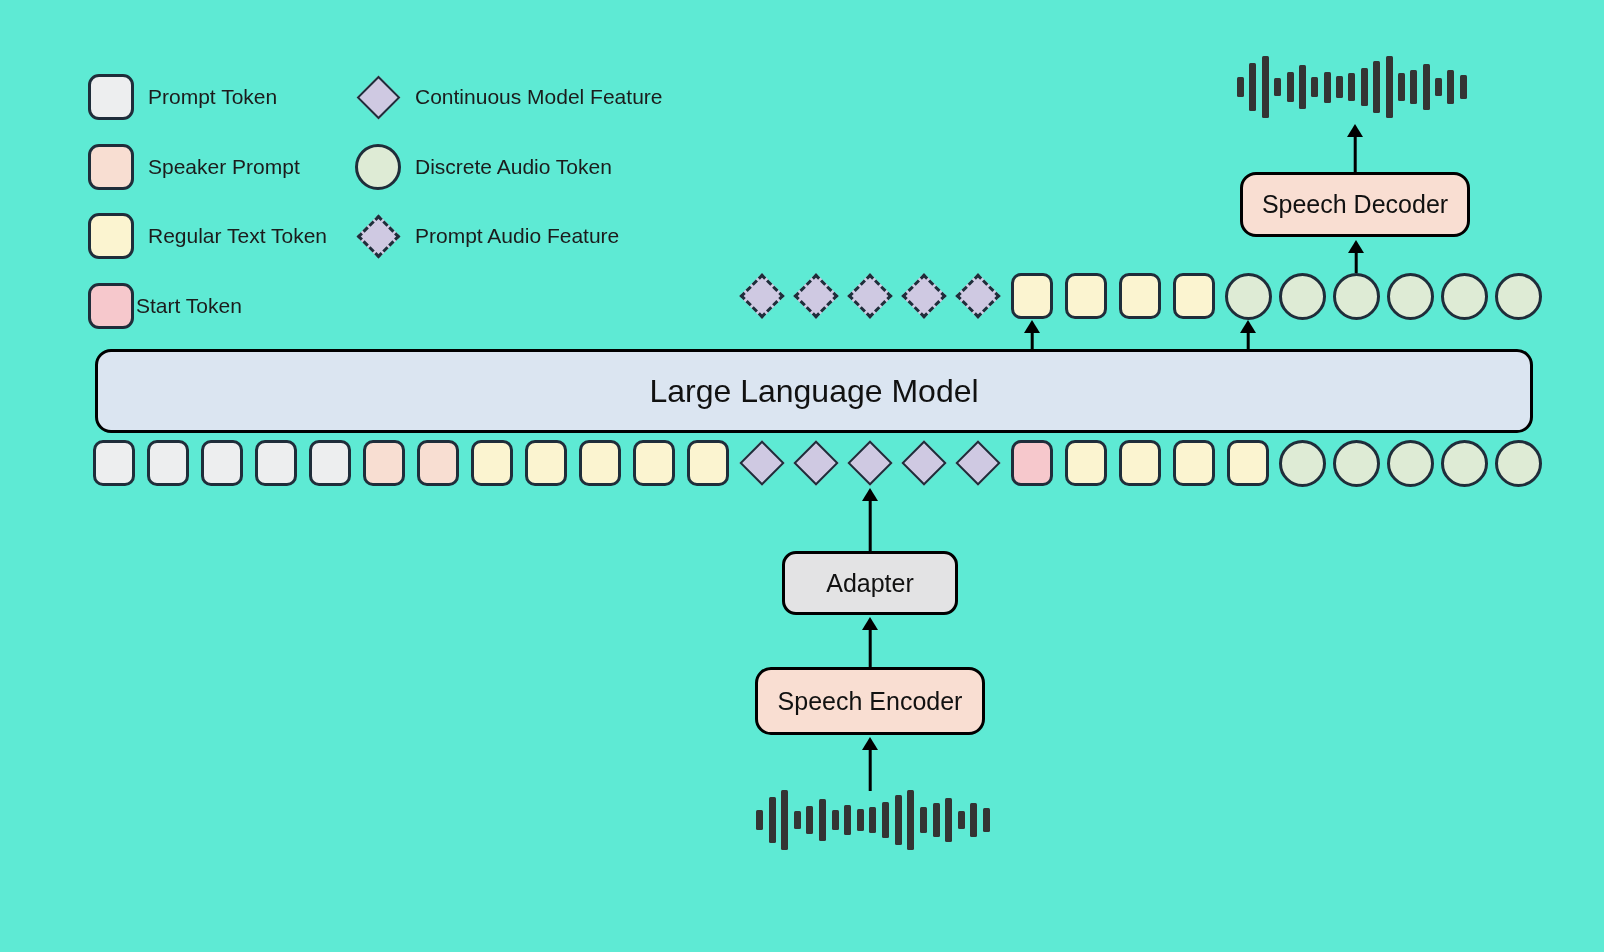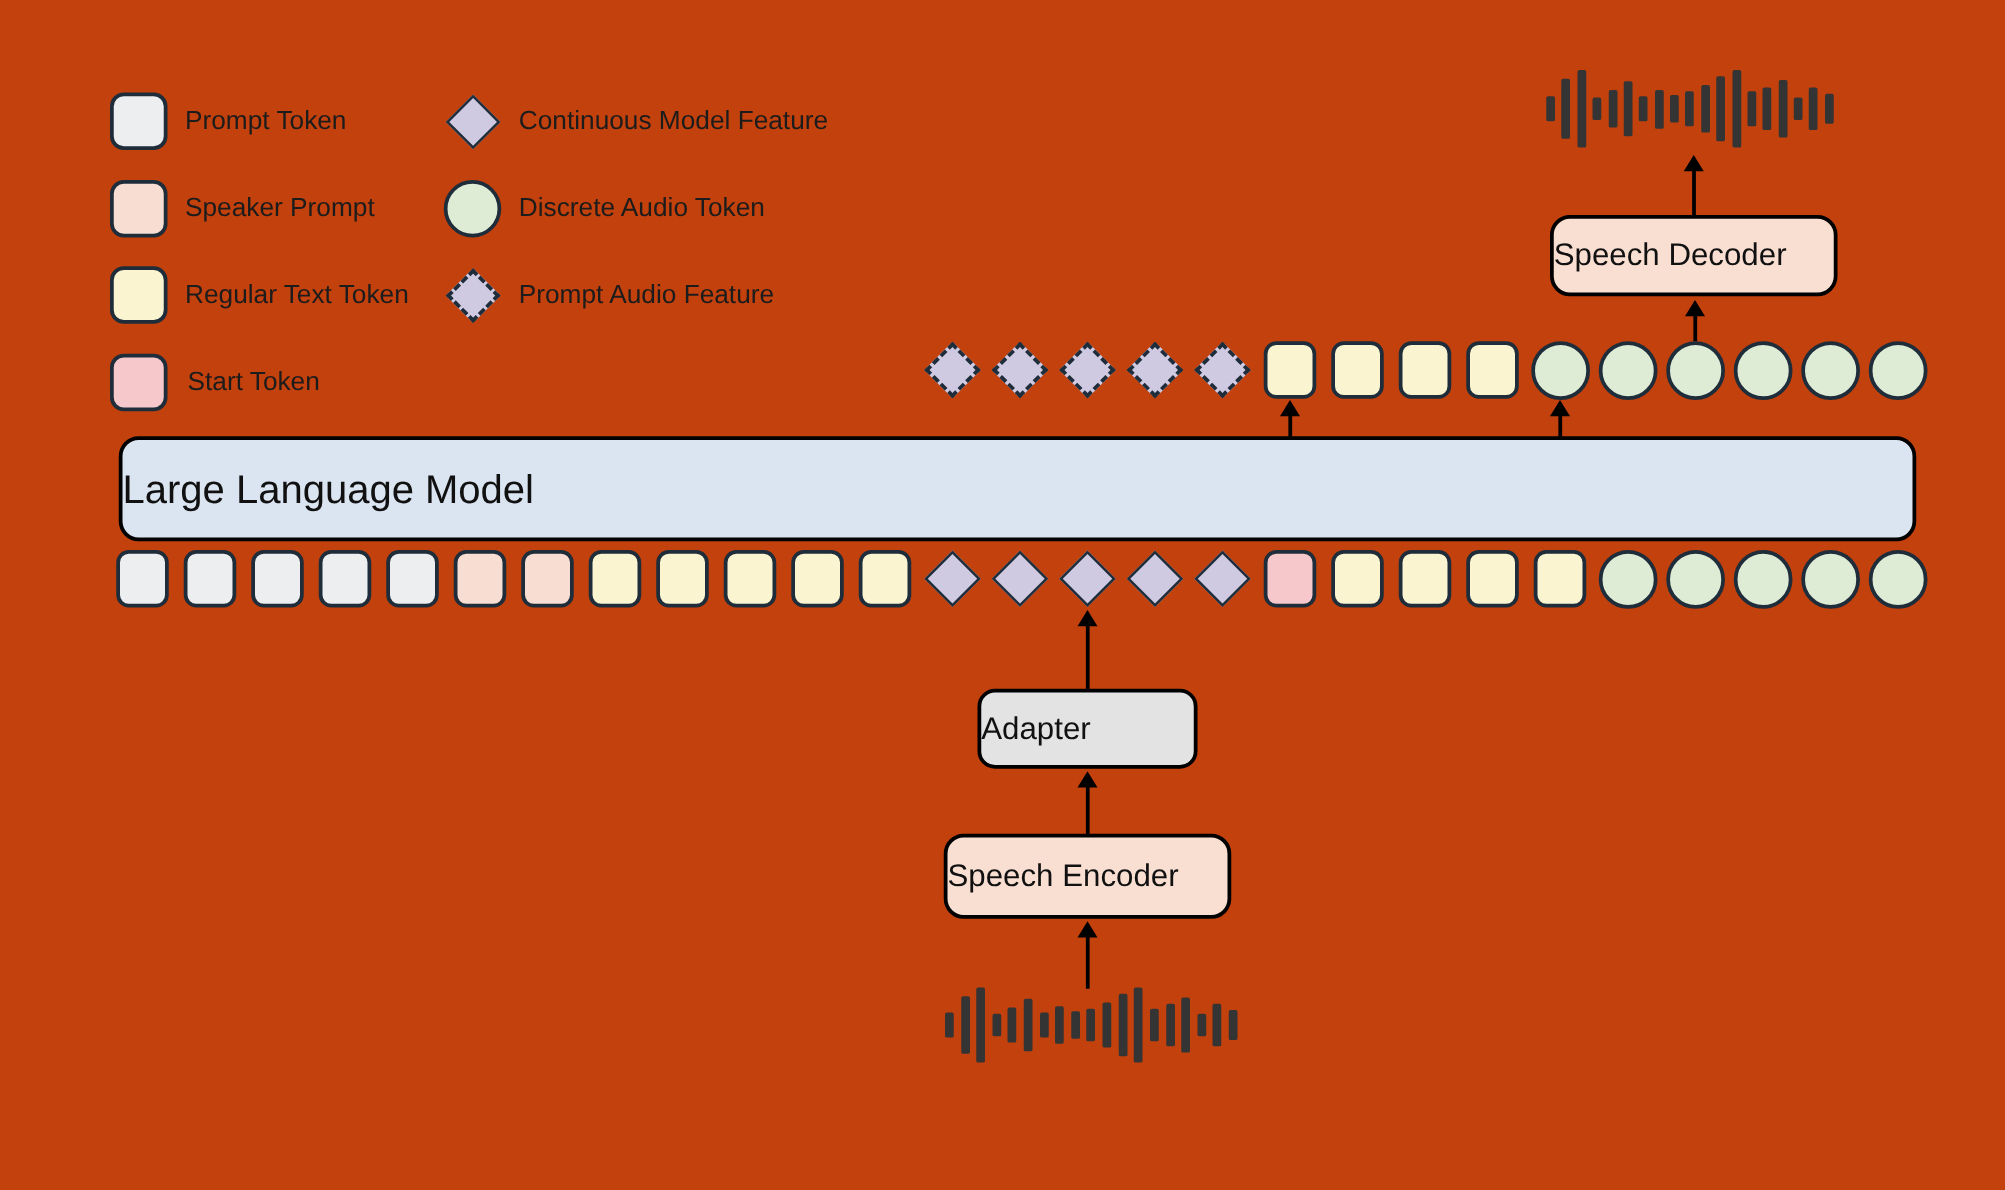--- a/index.html
+++ b/index.html
@@ -1,36 +1,36 @@
 <!DOCTYPE html>
 <html><head>
 <meta charset="utf-8">
 <style>
   html,body{margin:0;padding:0;background:#ffffff;}
   #canvas{
-    position:relative;width:1604px;height:952px;background:#c2410c;overflow:hidden;
+    position:relative;width:1604px;height:952px;background:#5eead4;overflow:hidden;
     font-family:"Liberation Sans", sans-serif;
   }
   
   .cell{width:54px;height:46px;display:flex;align-items:center;justify-content:center;flex:0 0 54px;}
   .token-row{position:absolute;display:flex;}
   .shape{box-sizing:border-box;}
   .shape.square{width:42px;height:46px;border:3px solid var(--tb);border-radius:10px;}
   .shape.circle{width:47px;height:47px;border:3px solid var(--tb);border-radius:50%;}
   .shape.diamond{width:32px;height:32px;border:2.5px solid var(--tb);transform:rotate(45deg);}
   .shape.diamond-dashed{width:32px;height:32px;border:3px dashed var(--tb);transform:rotate(45deg);}
   
   .legend-item{position:absolute;display:flex;align-items:center;}
   .legend-icon{width:48px;height:48px;display:flex;align-items:center;justify-content:center;flex:0 0 48px;}
   .legend-icon .square{width:46px;height:46px;border-radius:11px;}
   .legend-icon .circle{width:46px;height:46px;}
   .legend-icon .diamond,.legend-icon .diamond-dashed{width:31px;height:31px;}
   .legend-label{font-size:21px;color:#1c1c1c;white-space:nowrap;}
   
-  .box{position:absolute;box-sizing:border-box;border:3px solid #000;display:flex;align-items:center;color:#111;}
+  .box{position:absolute;box-sizing:border-box;border:3px solid #000;display:flex;align-items:center;justify-content:center;color:#111;}
   .box span{white-space:nowrap;}
   
   .arrow-up{position:absolute;width:18px;}
   .arrow-up .shaft{position:absolute;left:50%;transform:translateX(-50%);top:8px;bottom:0;width:2.6px;background:#000;}
   .arrow-up .head{position:absolute;top:0;left:50%;transform:translateX(-50%);width:0;height:0;
     border-left:8px solid transparent;border-right:8px solid transparent;border-bottom:13px solid #000;}
   
   .waveform{position:absolute;display:flex;align-items:center;justify-content:space-between;}
   .wbar{width:7px;border-radius:1.5px;}
   
@@ -58,21 +58,21 @@
       <div class="legend-item" style="left: 87px; top: 212px;">
         <div class="legend-icon">
           <div class="shape square" style="background: rgb(251, 244, 208);"></div>
         </div>
         <span class="legend-label" style="margin-left: 13px;">Regular Text Token</span>
       </div>
       <div class="legend-item" style="left: 87px; top: 282px;">
         <div class="legend-icon">
           <div class="shape square" style="background: rgb(246, 200, 204);"></div>
         </div>
-        <span class="legend-label" style="margin-left: 15px;">Start Token</span>
+        <span class="legend-label" style="margin-left: 1px;">Start Token</span>
       </div>
       <div class="legend-item" style="left: 354px; top: 73px;">
         <div class="legend-icon">
           <div class="shape diamond" style="background: rgb(207, 201, 226);"></div>
         </div>
         <span class="legend-label" style="margin-left: 13px;">Continuous Model Feature</span>
       </div>
       <div class="legend-item" style="left: 354px; top: 143px;">
         <div class="legend-icon">
           <div class="shape circle" style="background: rgb(222, 235, 213);"></div>

